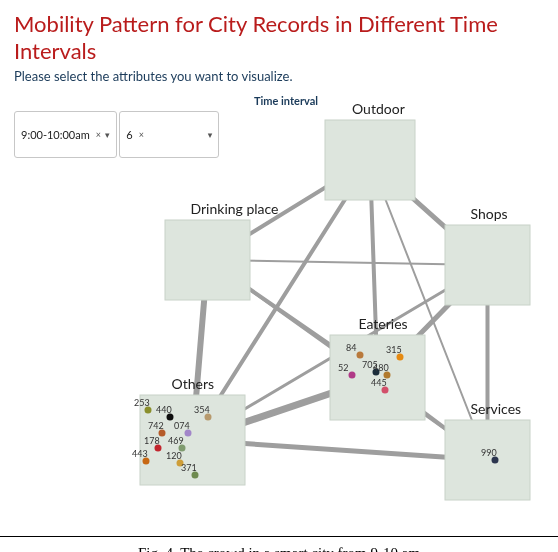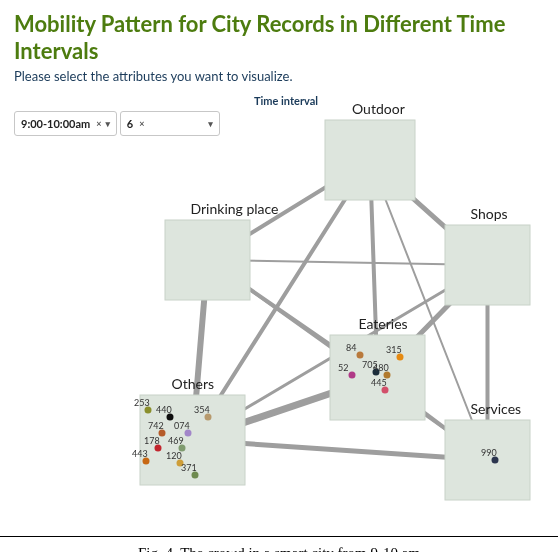--- a/index.html
+++ b/index.html
@@ -11,22 +11,22 @@
   }
   .page {
     position: relative;
     width: 558px;
     height: 552px;
     box-sizing: border-box;
   }
   h1.title {
     margin: 10px 0 4px 14px;
     font-size: 22px;
-    font-weight: 700;
-    color: #4d7c0f;
+    font-weight: 400;
+    color: #b91c1c;
   }
   p.subtitle {
     margin: 0 0 10px 14px;
     font-size: 13px;
     color: #1b3b5a;
   }
   .controls {
     margin-left: 14px;
     font-size: 11px;
     color: #1b3b5a;
@@ -35,27 +35,26 @@
     font-weight: 700;
     margin-bottom: 4px;
     margin-top: 6px;
     text-align: center;
   }
   .select-box {
     display: inline-flex;
     align-items: center;
     border: 1px solid #c7c7c7;
     border-radius: 3px;
-    padding: 5px 6px;
+    padding: 16px 6px;
     font-size: 11px;
     min-width: 86px;
     background: #fff;
     color: #222;
     gap: 4px;
-    font-weight: bold;
   }
   .select-box .clear-x {
     font-size: 9px;
     color: #555;
     margin-left: 2px;
   }
   .select-box .chev {
     margin-left: auto;
     font-size: 9px;
     color: #555;

